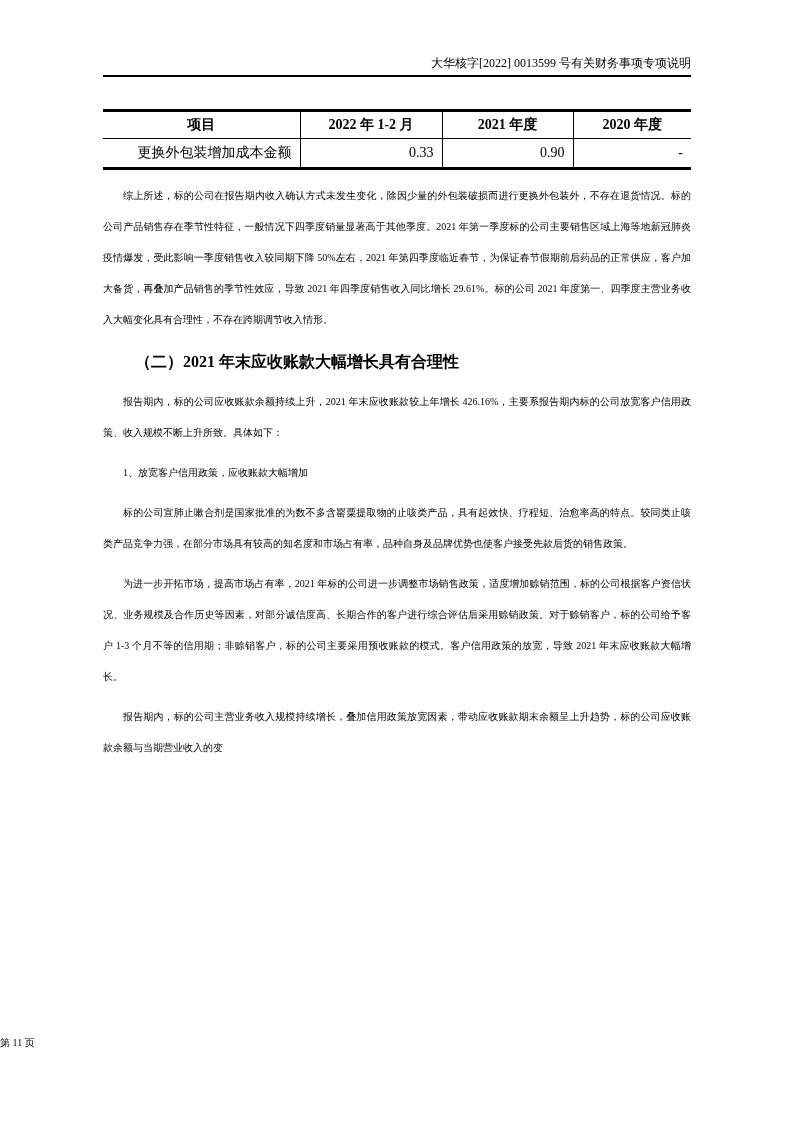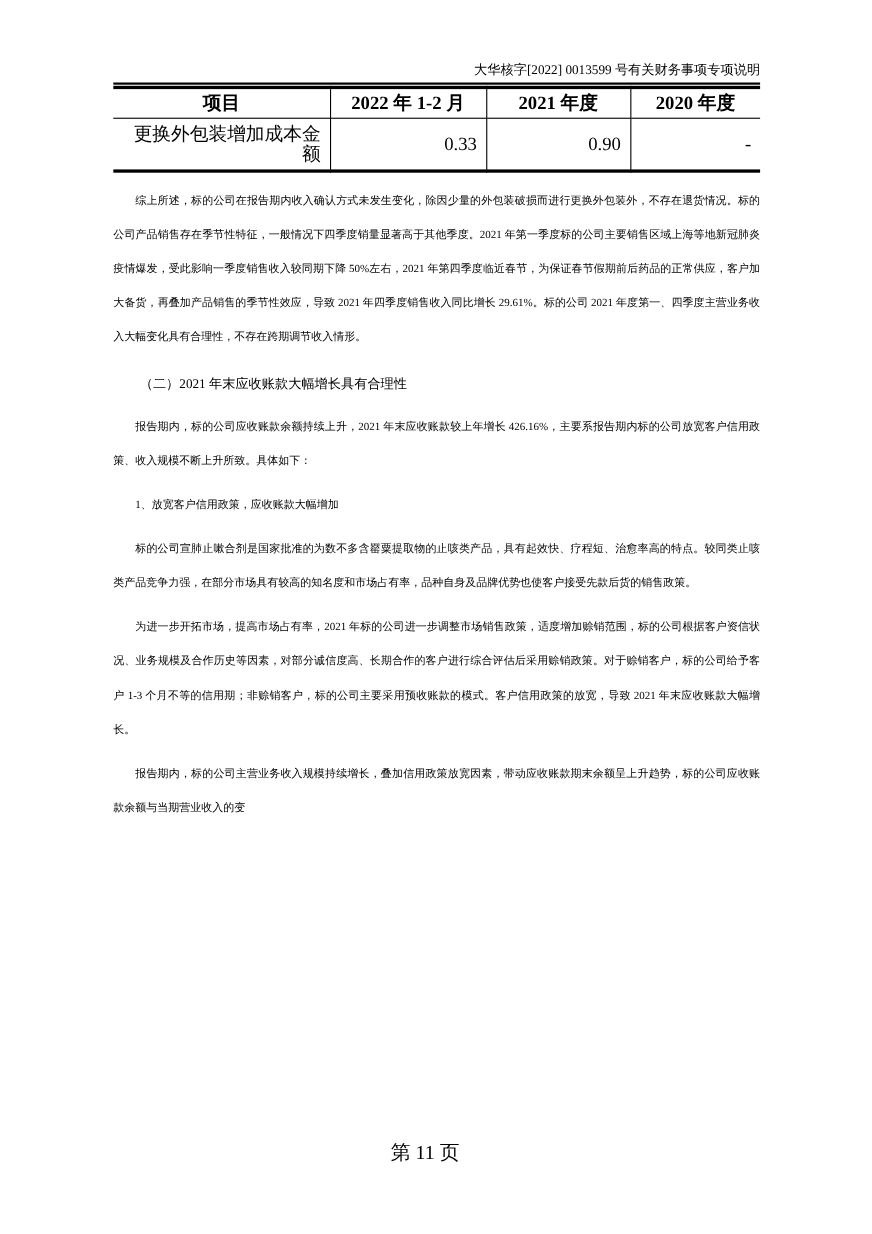--- a/index.html
+++ b/index.html
@@ -24,27 +24,27 @@
   
   .doc-header {
     text-align: right;
     font-size: 12px;
     line-height: 17px;
     padding-bottom: 3px;
     border-bottom: 2px solid #000;
   }
   
   table.cost-table {
-    margin-top: 1px;
+    margin-top: 32px;
     width: 100%;
     border-collapse: collapse;
     table-layout: fixed;
     border-top: 3px solid #000;
     border-bottom: 3px solid #000;
-    font-size: 17px;
+    font-size: 14px;
   }
   table.cost-table th {
     font-weight: bold;
     text-align: center;
     border-bottom: 1.5px solid #000;
     padding: 4px 8px;
     line-height: 18px;
   }
   table.cost-table td {
     padding: 5px 8px;
@@ -58,37 +58,36 @@
   
   .body-text p {
     font-size: 10px;
     line-height: 31px;
     text-align: justify;
     text-indent: 2em;
     margin: 0 0 9px 0;
   }
   .body-text p.first-para { margin-top: 10px; }
   .section-heading {
-    font-size: 12px;
-    font-weight: normal;
+    font-size: 16px;
+    font-weight: bold;
     line-height: 28px;
     text-indent: 2em;
     margin: 13px 0 10px 0;
   }
   .sub-heading {
     text-align: left !important;
   }
   
   .doc-footer {
     position: absolute;
     left: 0;
     top: 1036px;
     width: 773px;
-    text-align: center;
-    font-size: 18px;
+    font-size: 10px;
   }
 </style>
 </head>
 <body>
 
 <div class="page">
 
   <div class="doc-header">大华核字[2022] 0013599 号有关财务事项专项说明</div>
 
   <table class="cost-table">

